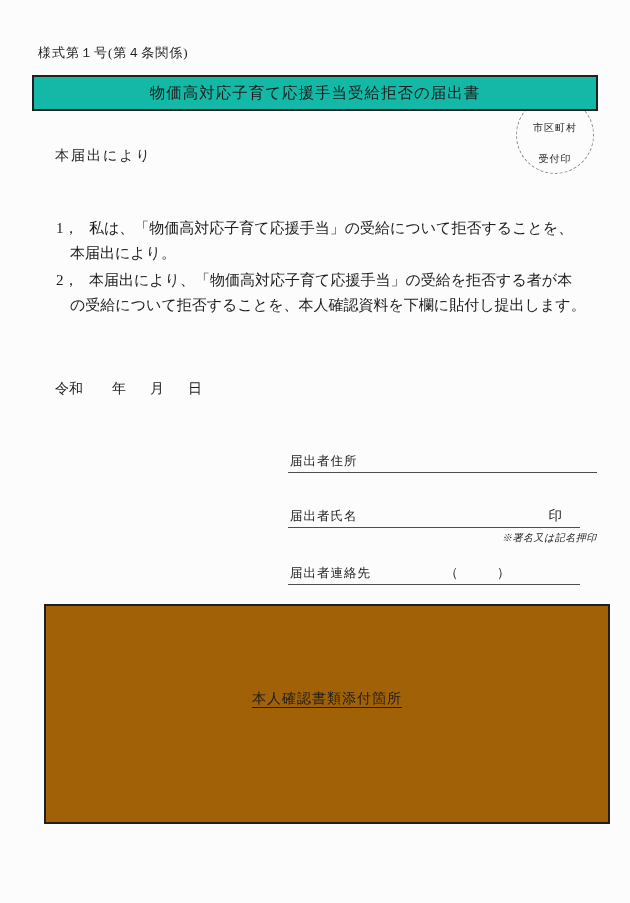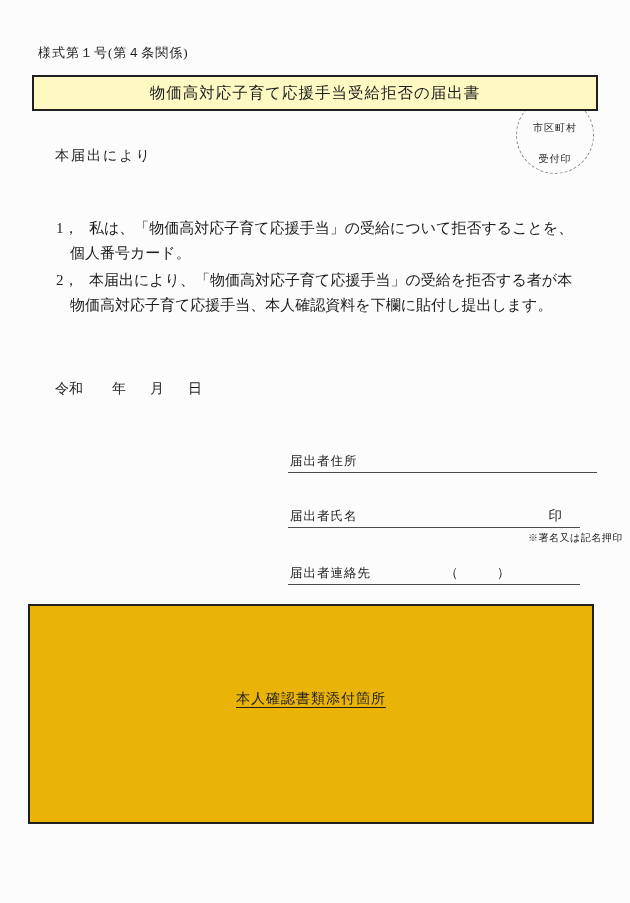--- a/index.html
+++ b/index.html
@@ -21,21 +21,21 @@
     border:1px dashed #888;
     z-index:1;
     display:flex;flex-direction:column;justify-content:center;align-items:center;
     box-sizing:border-box;
   }
   .stamp-circle div{font-size:10px;line-height:15px;letter-spacing:1px;margin-top:16px;}
   .title-box{
     position:absolute;left:32px;top:75px;
     width:562px;height:32px;
     border:2px solid #1f1f1f;
-    background:#fef9c3;
+    background:#14b8a6;
     z-index:2;
     display:flex;align-items:center;justify-content:center;
   }
   .title-box .title{font-size:15.5px;letter-spacing:1px;}
   .addressee{
     position:absolute;left:55px;top:147px;
     font-size:14px;letter-spacing:2px;
   }
   .item{
     position:absolute;left:50px;width:545px;
@@ -59,30 +59,30 @@
     position:absolute;left:288px;
     border-bottom:1px solid #4d4d4d;
     font-size:12.5px;
     box-sizing:border-box;
   }
   .field .flabel{position:absolute;left:2px;bottom:2px;letter-spacing:1px;white-space:nowrap;}
   .field-address{top:452px;width:309px;height:21px;}
   .field-name{top:507px;width:292px;height:21px;}
   .seal{position:absolute;right:18px;bottom:2px;font-size:13.5px;}
   .seal-note{
-    position:absolute;left:528px;top:531px;
-    font-size:10px;letter-spacing:0.5px;white-space:nowrap;
+    position:absolute;left:502px;top:531px;
+    font-size:10px;letter-spacing:0.5px;white-space:nowrap;font-style:italic;
   }
   .field-contact{top:564px;width:292px;height:21px;}
   .contact-parens{position:absolute;left:157px;bottom:2px;font-size:13px;white-space:pre;}
   .attach-box{
-    position:absolute;left:28px;top:604px;
+    position:absolute;left:44px;top:604px;
     width:562px;height:216px;
     border:2px solid #1f1f1f;
-    background:#eab308;
+    background:#a16207;
     text-align:center;
   }
   .attach-title{
     margin-top:84px;
     font-size:14px;letter-spacing:1px;
     text-decoration:underline;
     text-underline-offset:4px;
   }
   .attach-note{
     margin-top:21px;
@@ -103,27 +103,27 @@
 
   <div class="title-box">
     <div class="title">物価高対応子育て応援手当受給拒否の届出書</div>
   </div>
 
   <div class="addressee">本届出により</div>
 
   <div class="item item-1">
     <span class="item-num">1，</span>
     <div class="l1">私は、「物価高対応子育て応援手当」の受給について拒否することを、</div>
-    <div class="l2">個人番号カード。</div>
+    <div class="l2">本届出により。</div>
   </div>
 
   <div class="item item-2">
     <span class="item-num">2，</span>
     <div class="l1">本届出により、「物価高対応子育て応援手当」の受給を拒否する者が本</div>
-    <div class="l2">物価高対応子育て応援手当、本人確認資料を下欄に貼付し提出します。</div>
+    <div class="l2">の受給について拒否することを、本人確認資料を下欄に貼付し提出します。</div>
   </div>
 
   <div class="date-row">
     <span class="date-era">令和</span>
     <span class="date-year">年</span>
     <span class="date-month">月</span>
     <span class="date-day">日</span>
   </div>
 
   <div class="field field-address">

